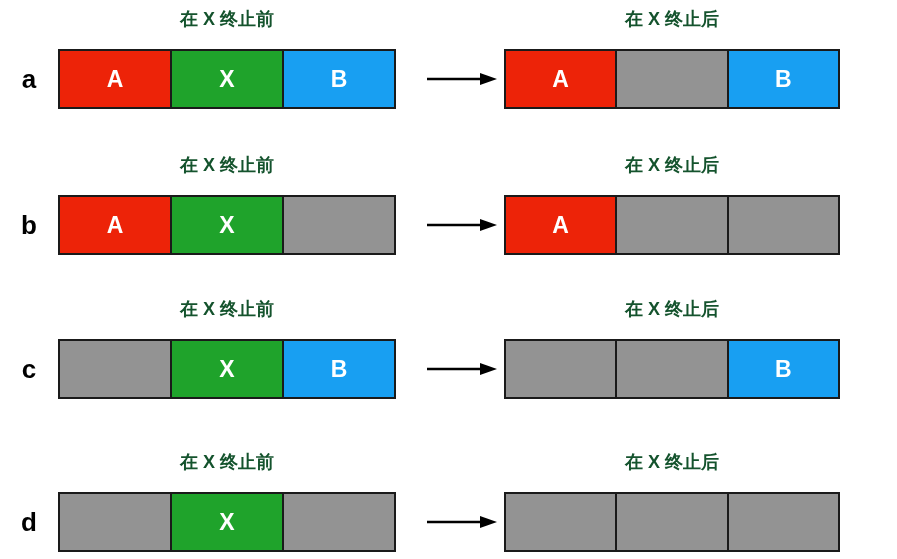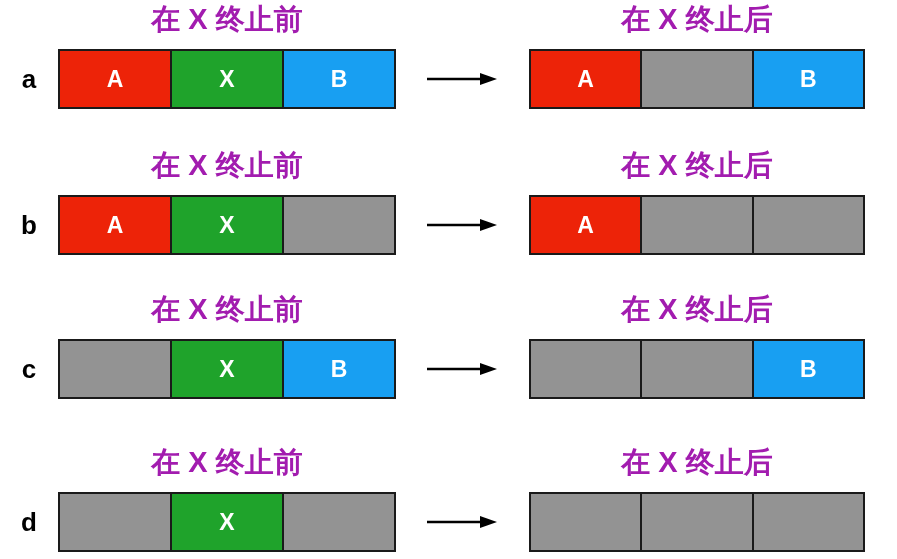--- a/index.html
+++ b/index.html
@@ -18,27 +18,27 @@
   .row-d { top: 447px; }
 
   .row-label {
     position: absolute; left: 12px; top: 60px; width: 34px;
     text-align: center;
     font-size: 26px; font-weight: bold; color: #000000;
   }
 
   .group { position: absolute; top: 0; }
   .group.left  { left: 58px;  width: 338px; }
-  .group.right { left: 529px; width: 336px; }
+  .group.right { left: 504px; width: 336px; }
 
   .group-title {
     margin: 0; padding: 0;
     height: 30px; line-height: 30px;
     text-align: center;
-    font-size: 29px; font-weight: bold; color: #a21caf;
+    font-size: 18px; font-weight: bold; color: #14532d;
   }
 
   .bar {
     position: absolute; top: 45px; left: 0; right: 0;
     height: 60px;
     display: flex;
     border: 2px solid #1a1a1a;
     box-sizing: border-box;
     background: #939393;
   }

